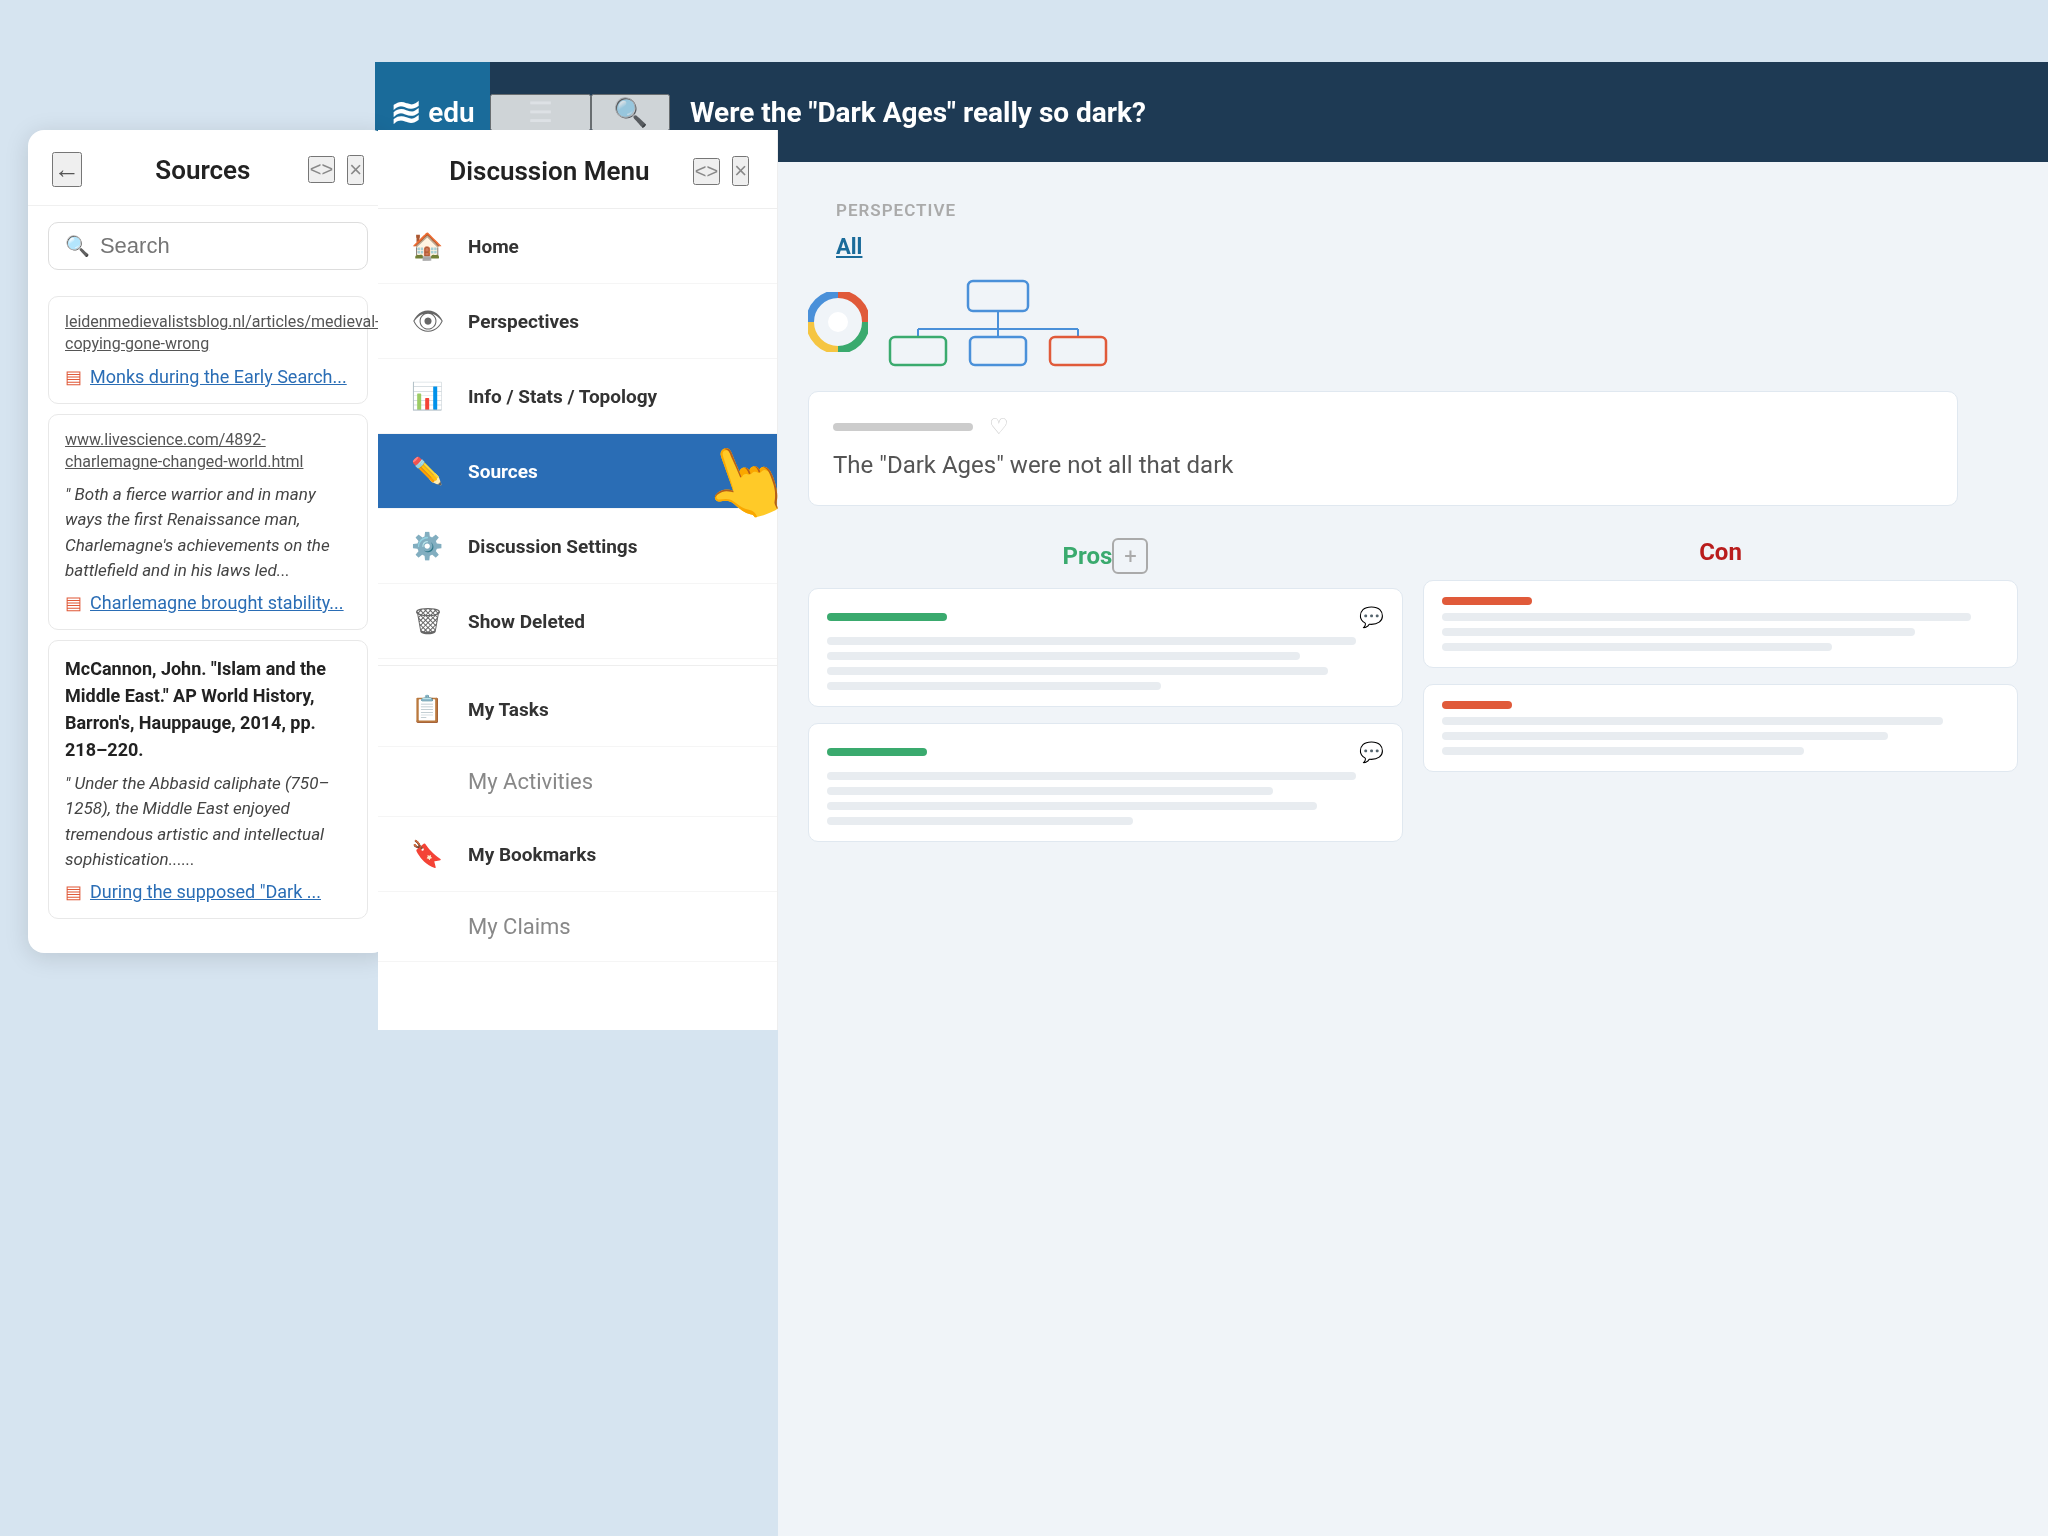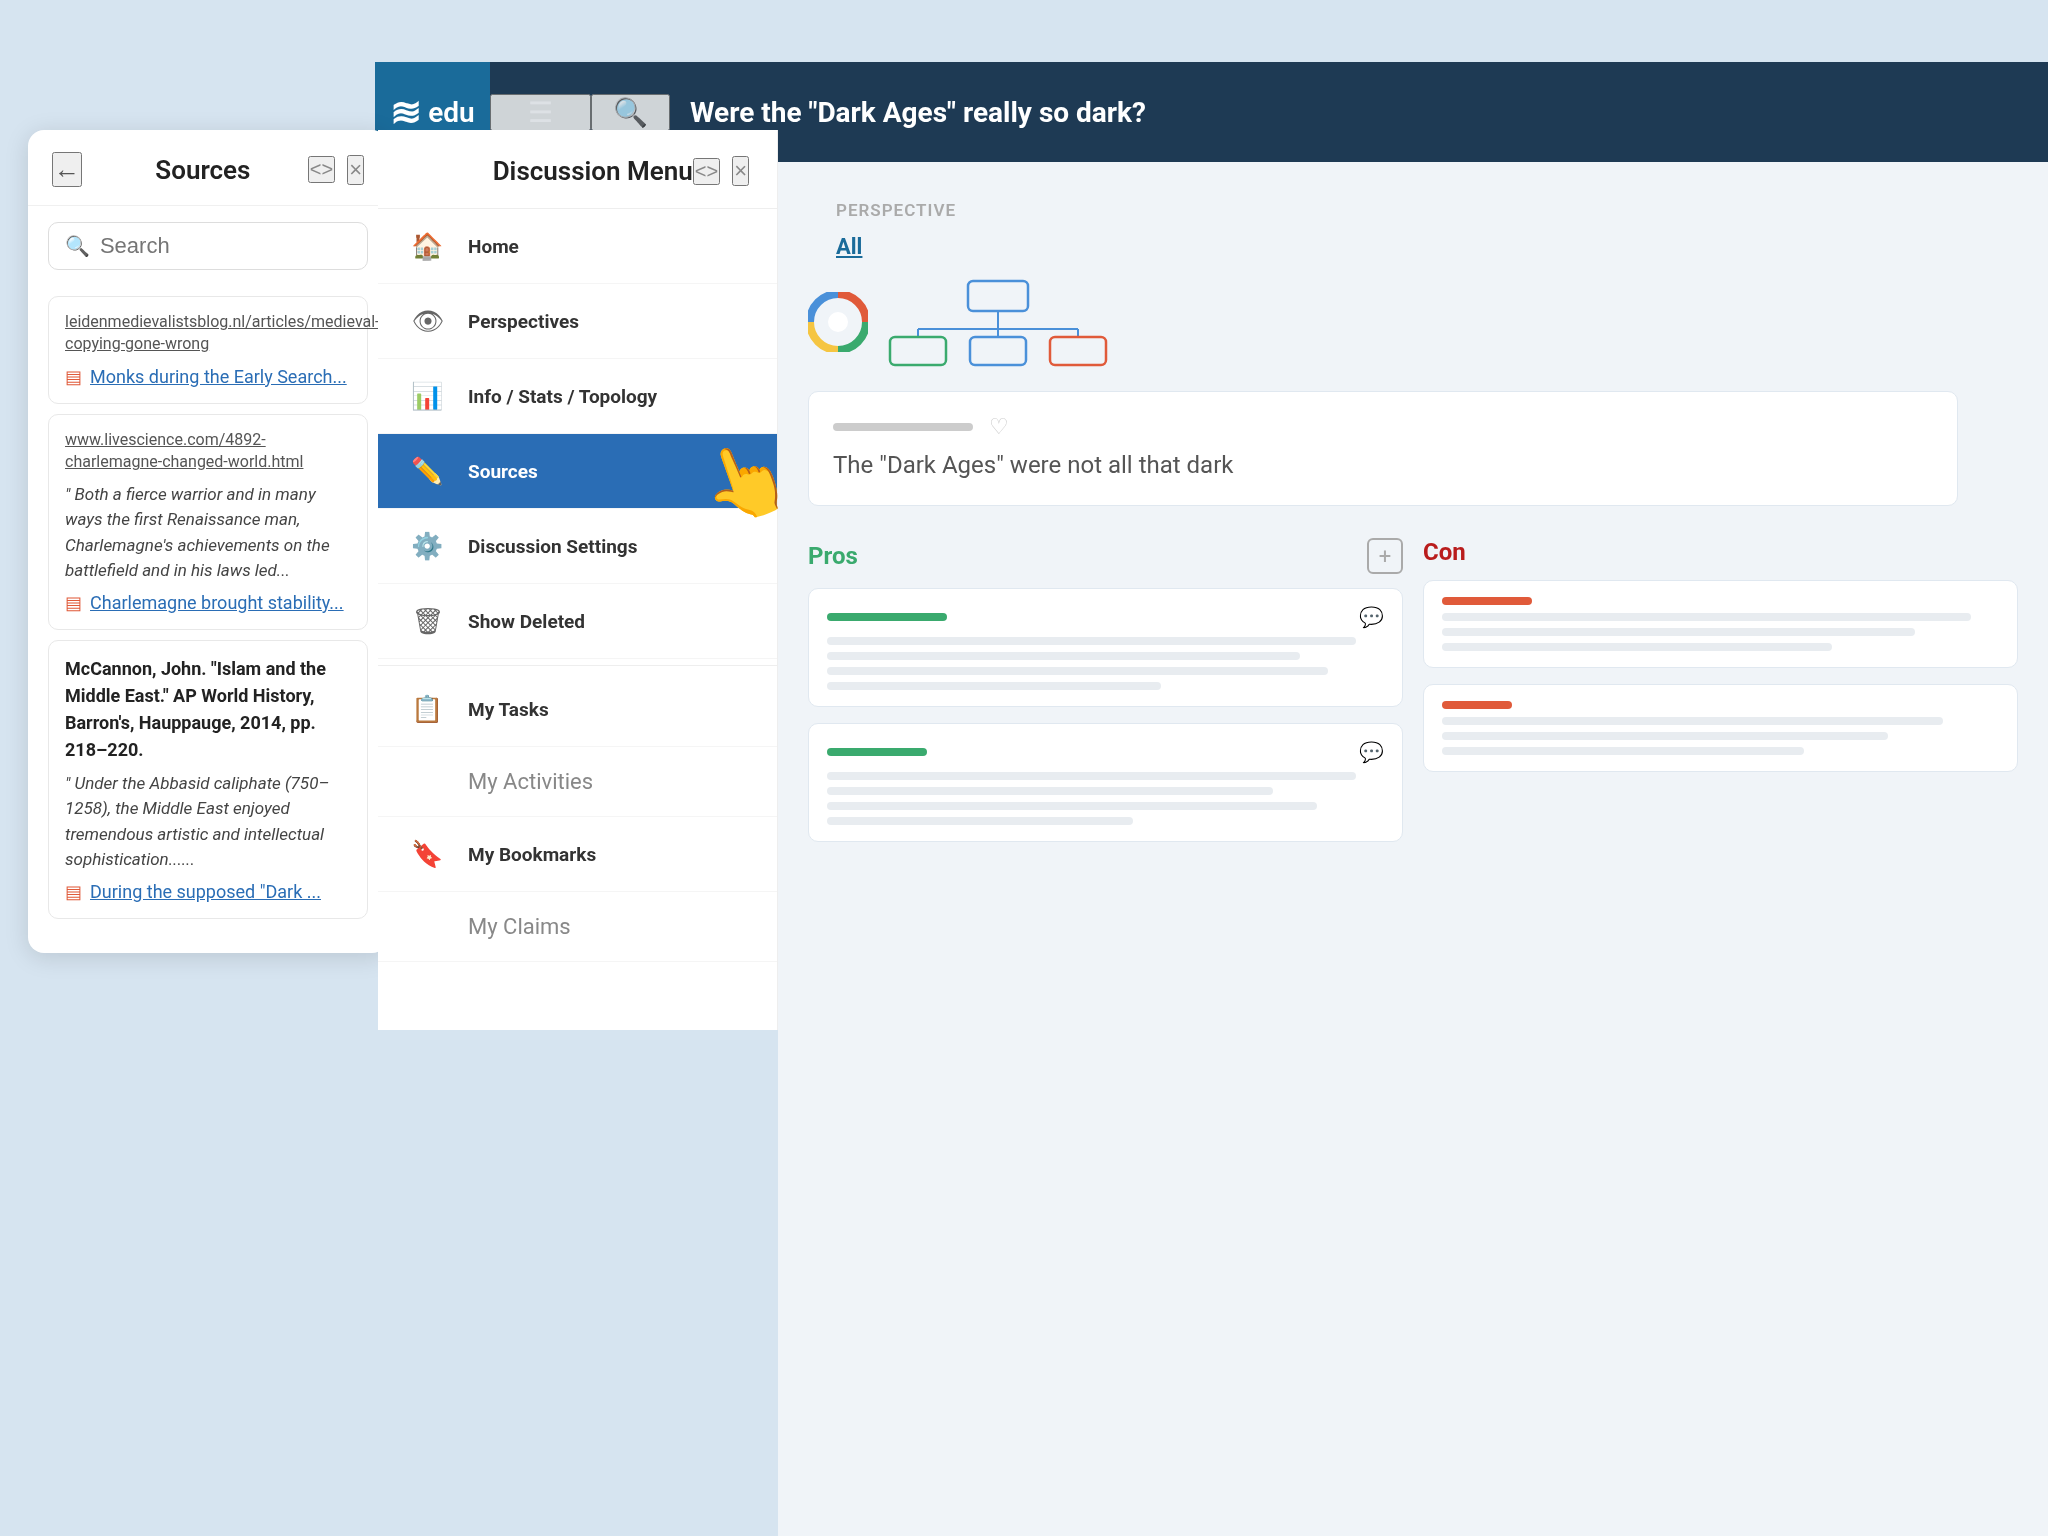--- a/index.html
+++ b/index.html
@@ -194,21 +194,21 @@
       display: flex;
       align-items: center;
       padding: 26px 28px 22px;
       border-bottom: 1px solid #eee;
     }
     .menu-title {
       flex: 1;
       font-size: 26px;
       font-weight: 600;
       color: #222;
-      text-align: right;
+      text-align: center;
     }
     .menu-code-btn {
       font-size: 20px;
       color: #888;
       cursor: pointer;
       margin-right: 12px;
     }
     .menu-close-btn {
       font-size: 22px;
       color: #888;
@@ -318,21 +318,21 @@
     .pros-cons-row {
       display: flex;
       gap: 0;
     }
     .pros-col, .cons-col {
       flex: 1;
     }
     .pros-header {
       display: flex;
       align-items: center;
-      justify-content: space-between;
+      justify-content: center;
       padding: 10px 0 14px;
     }
     .pros-label {
       font-size: 24px;
       font-weight: 700;
       color: #3aaa6e;
     }
     .cons-label {
       font-size: 24px;
       font-weight: 700;

